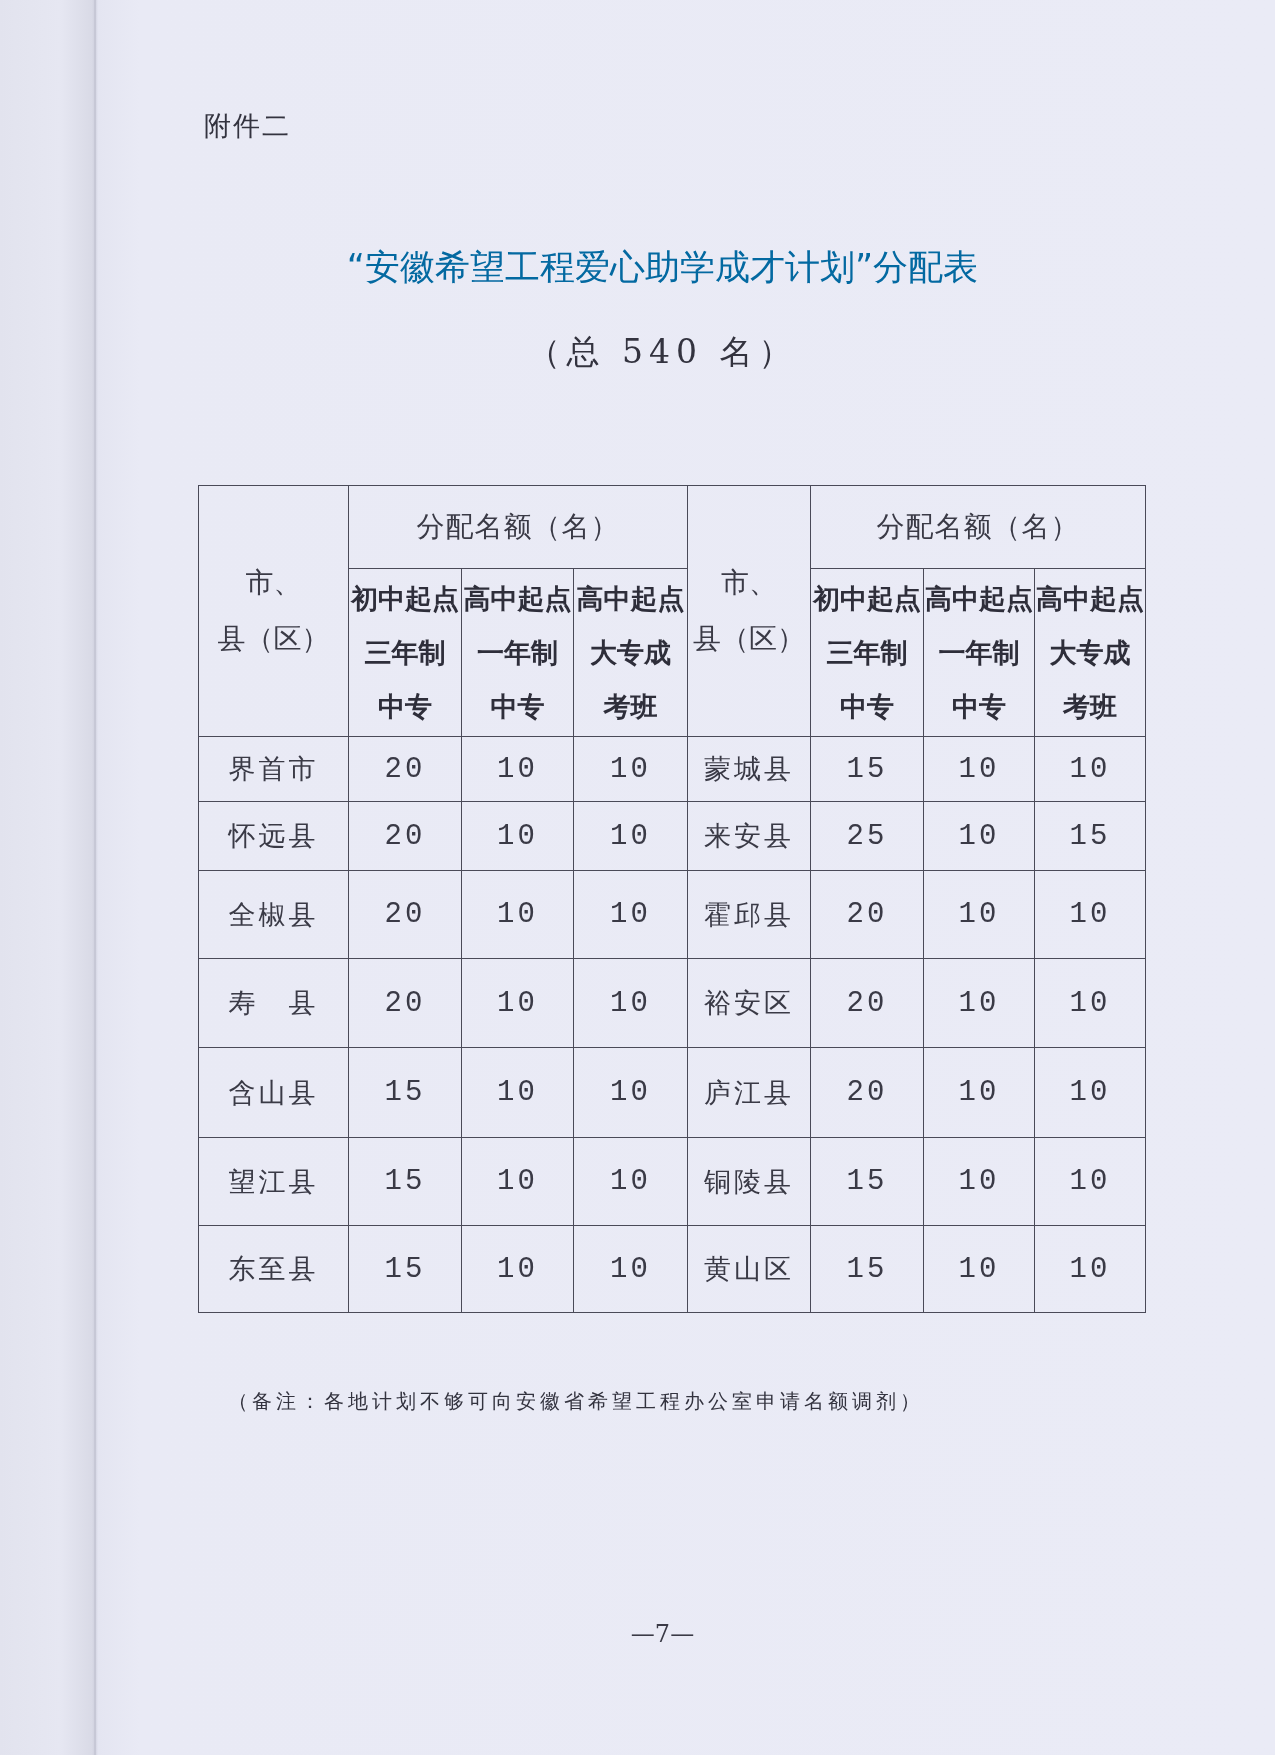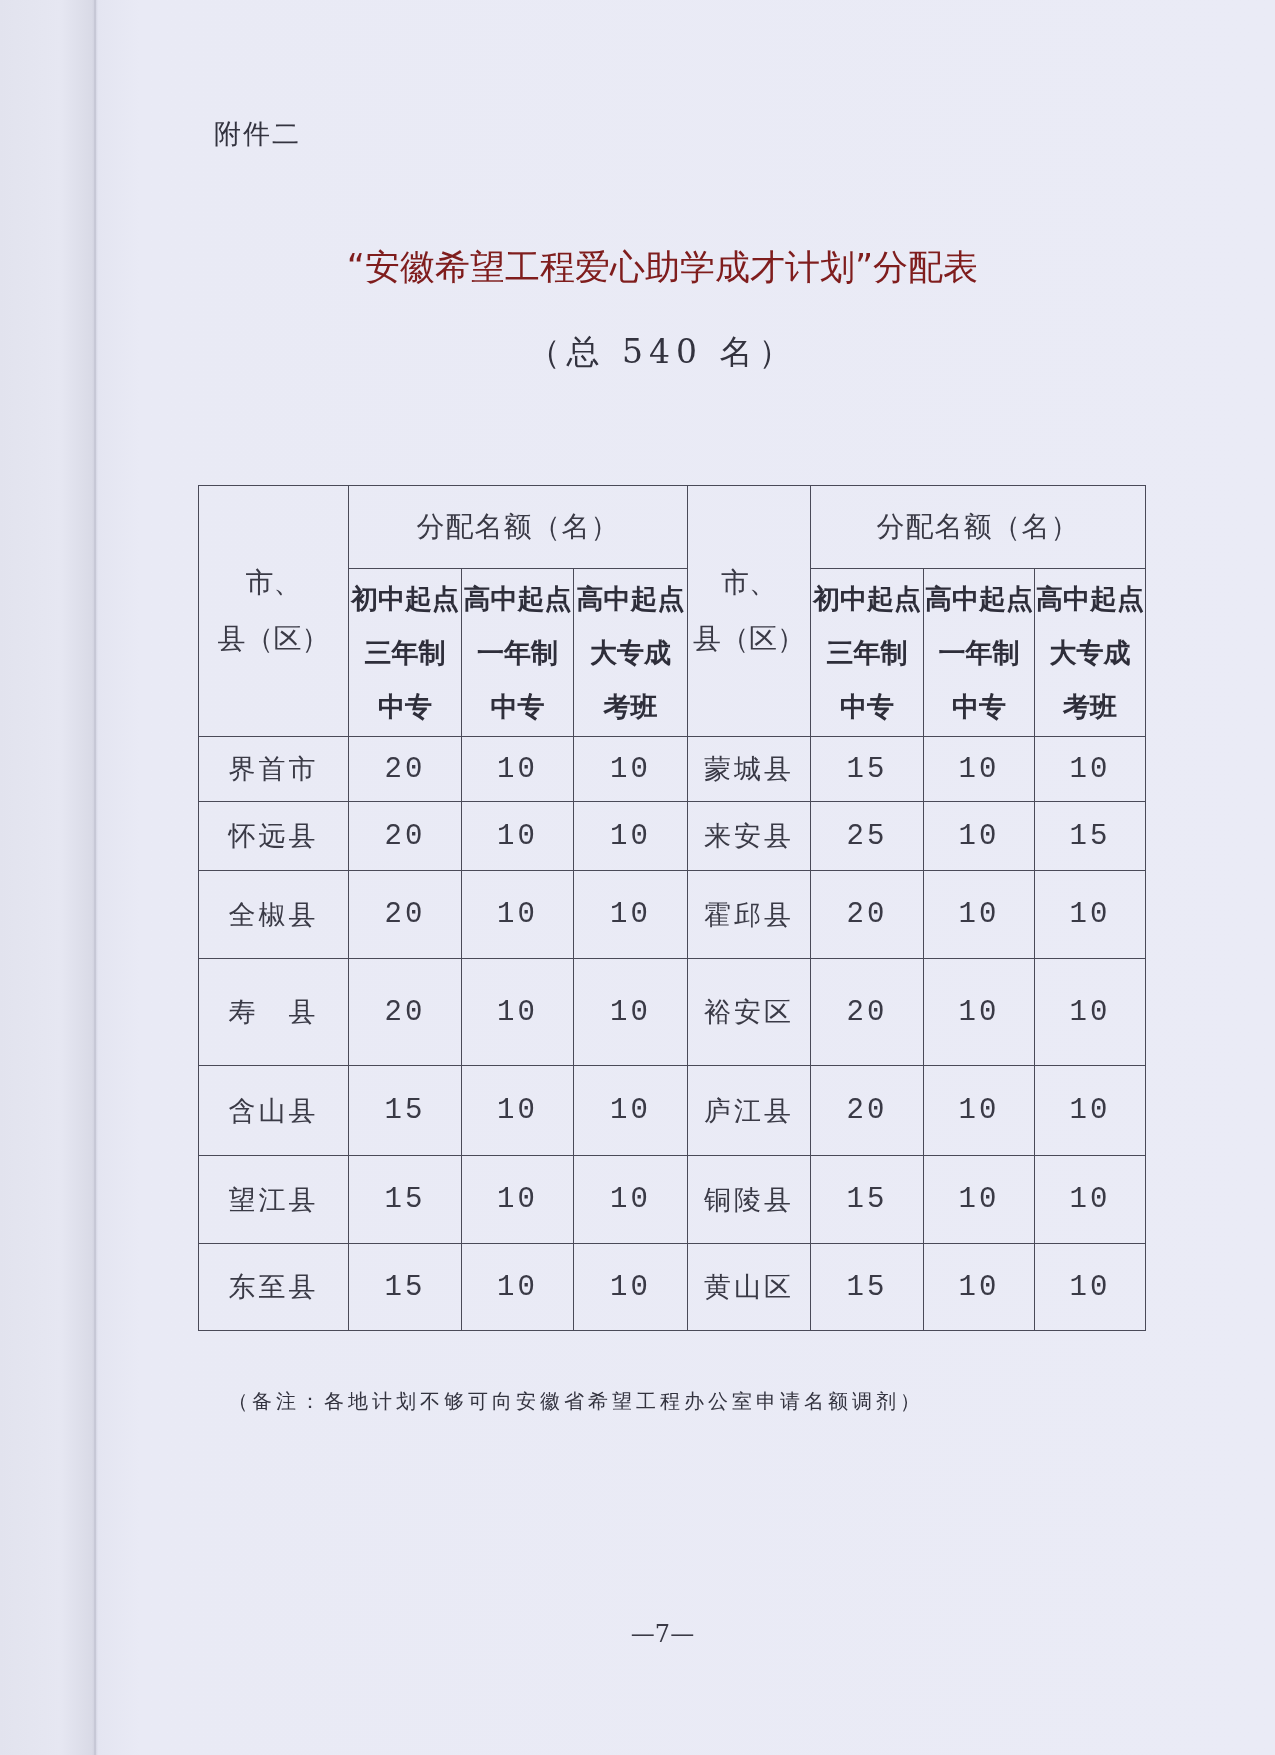--- a/index.html
+++ b/index.html
@@ -9,26 +9,26 @@
       font-family: "DejaVu Serif", "Liberation Serif", serif;
       color: #3a3a46;
     }
     .page-bg {
       position: absolute; inset: 0;
       background:
         linear-gradient(90deg, #e2e3ee 0px, #e6e7f2 60px, #d9dae6 92px, #cfd0de 95px, #e4e5f1 98px, #e9eaf5 140px, #eaebf6 100%);
     }
     .fold-line { position: absolute; left: 94px; top: 0; width: 2px; height: 1755px; background: #c7c8d6; }
     .attachment-label {
-      position: absolute; left: 214px; top: 108px; font-size: 27px; letter-spacing: 2px;
-      color: #33333f; font-family: "DejaVu Sans", sans-serif; margin-top: 8px;
+      position: absolute; left: 204px; top: 108px; font-size: 27px; letter-spacing: 2px;
+      color: #33333f; font-family: "DejaVu Sans", sans-serif;
     }
     .doc-title {
       position: absolute; left: 0; width: 1275px; top: 244px; text-align: center;
-      font-size: 35px; color: #7f1d1d; font-family: "DejaVu Sans", sans-serif;
+      font-size: 35px; color: #0369a1; font-family: "DejaVu Sans", sans-serif;
       padding-left: 50px; box-sizing: border-box;
     }
     .doc-subtitle {
       position: absolute; left: 0; width: 1275px; top: 330px; text-align: center;
       font-size: 33px; color: #33333f; letter-spacing: 6px; padding-left: 50px; box-sizing: border-box;
     }
     table.alloc {
       position: absolute; left: 198px; top: 485px; width: 947px; height: 825px;
       border-collapse: collapse; table-layout: fixed;
     }
@@ -141,21 +141,21 @@
   <tr style="height:88px">
     <td class="c-name">全椒县</td>
     <td class="c-num">20</td>
     <td class="c-num">10</td>
     <td class="c-num">10</td>
     <td class="c-name">霍邱县</td>
     <td class="c-num">20</td>
     <td class="c-num">10</td>
     <td class="c-num">10</td>
   </tr>
-  <tr style="height:107px">
+  <tr style="height:89px">
     <td class="c-name">寿　县</td>
     <td class="c-num">20</td>
     <td class="c-num">10</td>
     <td class="c-num">10</td>
     <td class="c-name">裕安区</td>
     <td class="c-num">20</td>
     <td class="c-num">10</td>
     <td class="c-num">10</td>
   </tr>
   <tr style="height:90px">

